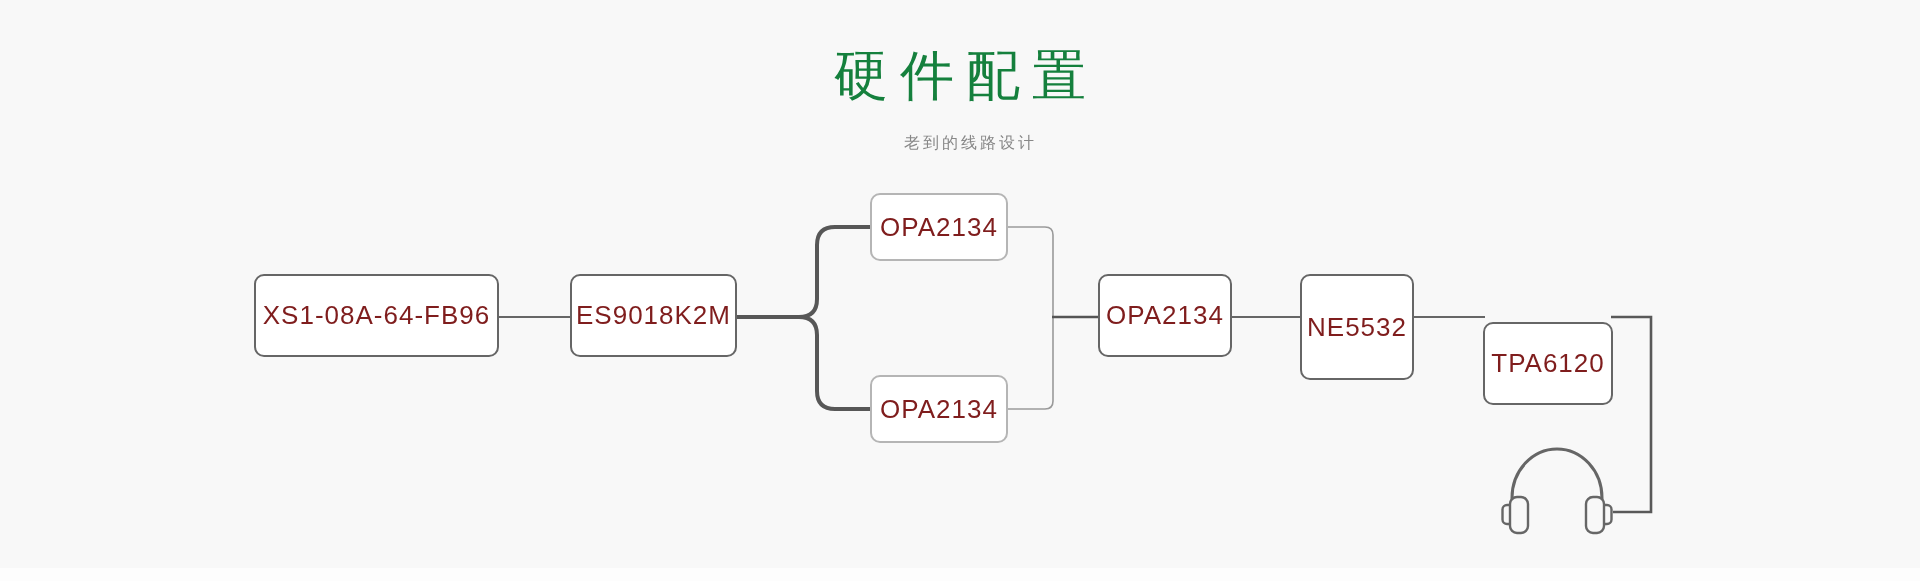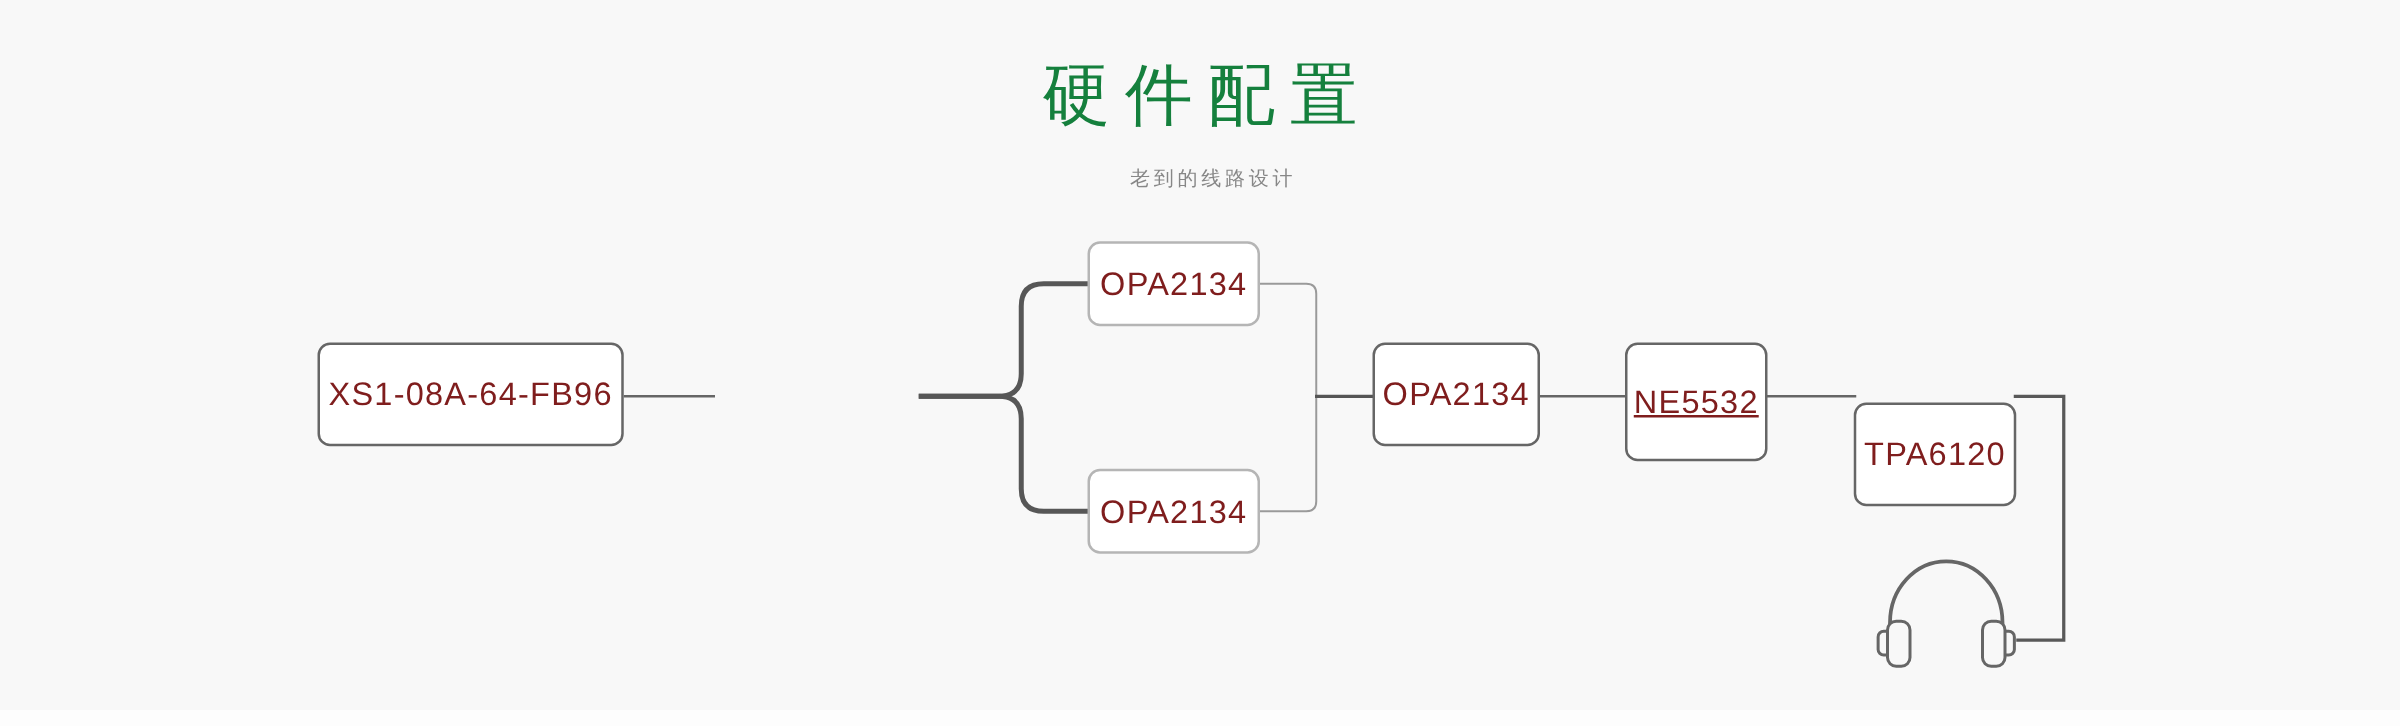--- a/index.html
+++ b/index.html
@@ -38,21 +38,21 @@
     font-size:26px;
     letter-spacing:1px;
     white-space:nowrap;
   }
   .node.light{border-color:#b5b5b5;}
   .n-source {left:254px; top:274px; width:245px; height:83px;}
   .n-dac    {left:570px; top:274px; width:167px; height:83px;}
   .n-op-top {left:870px; top:193px; width:138px; height:68px;}
   .n-op-bot {left:870px; top:375px; width:138px; height:68px;}
   .n-op-main{left:1098px;top:274px; width:134px; height:83px;}
-  .n-ne     {left:1300px;top:274px; width:114px; height:95px;text-decoration:underline;}
+  .n-ne     {left:1300px;top:274px; width:114px; height:106px;}
   .n-tpa    {left:1483px;top:274px; width:130px; height:83px;margin-top:48px;}
   .bottom-strip{
     position:absolute;left:0;right:0;bottom:0;height:13px;
     background:#fdfdfd;
   }
 </style>
 </head>
 <body>
 
 <div class="page">
@@ -79,20 +79,23 @@
       <rect x="1502.5" y="505" width="11" height="19" rx="4.5" stroke-width="2.4" fill="#f8f8f8"></rect>
       <rect x="1600.5" y="505" width="11" height="19" rx="4.5" stroke-width="2.4" fill="#f8f8f8"></rect>
       <rect x="1510" y="497" width="18" height="36" rx="7" stroke-width="2.4" fill="#f8f8f8"></rect>
       <rect x="1586" y="497" width="18" height="36" rx="7" stroke-width="2.4" fill="#f8f8f8"></rect>
     </g>
   </svg>
 
   <div class="node n-source">
     <span>XS1-08A-64-FB96</span>
   </div>
+  <div class="node n-dac">
+    <span>ES9018K2M</span>
+  </div>
   <div class="node light n-op-top">
     <span>OPA2134</span>
   </div>
   <div class="node light n-op-bot">
     <span>OPA2134</span>
   </div>
   <div class="node n-op-main">
     <span>OPA2134</span>
   </div>
   <div class="node n-ne">

